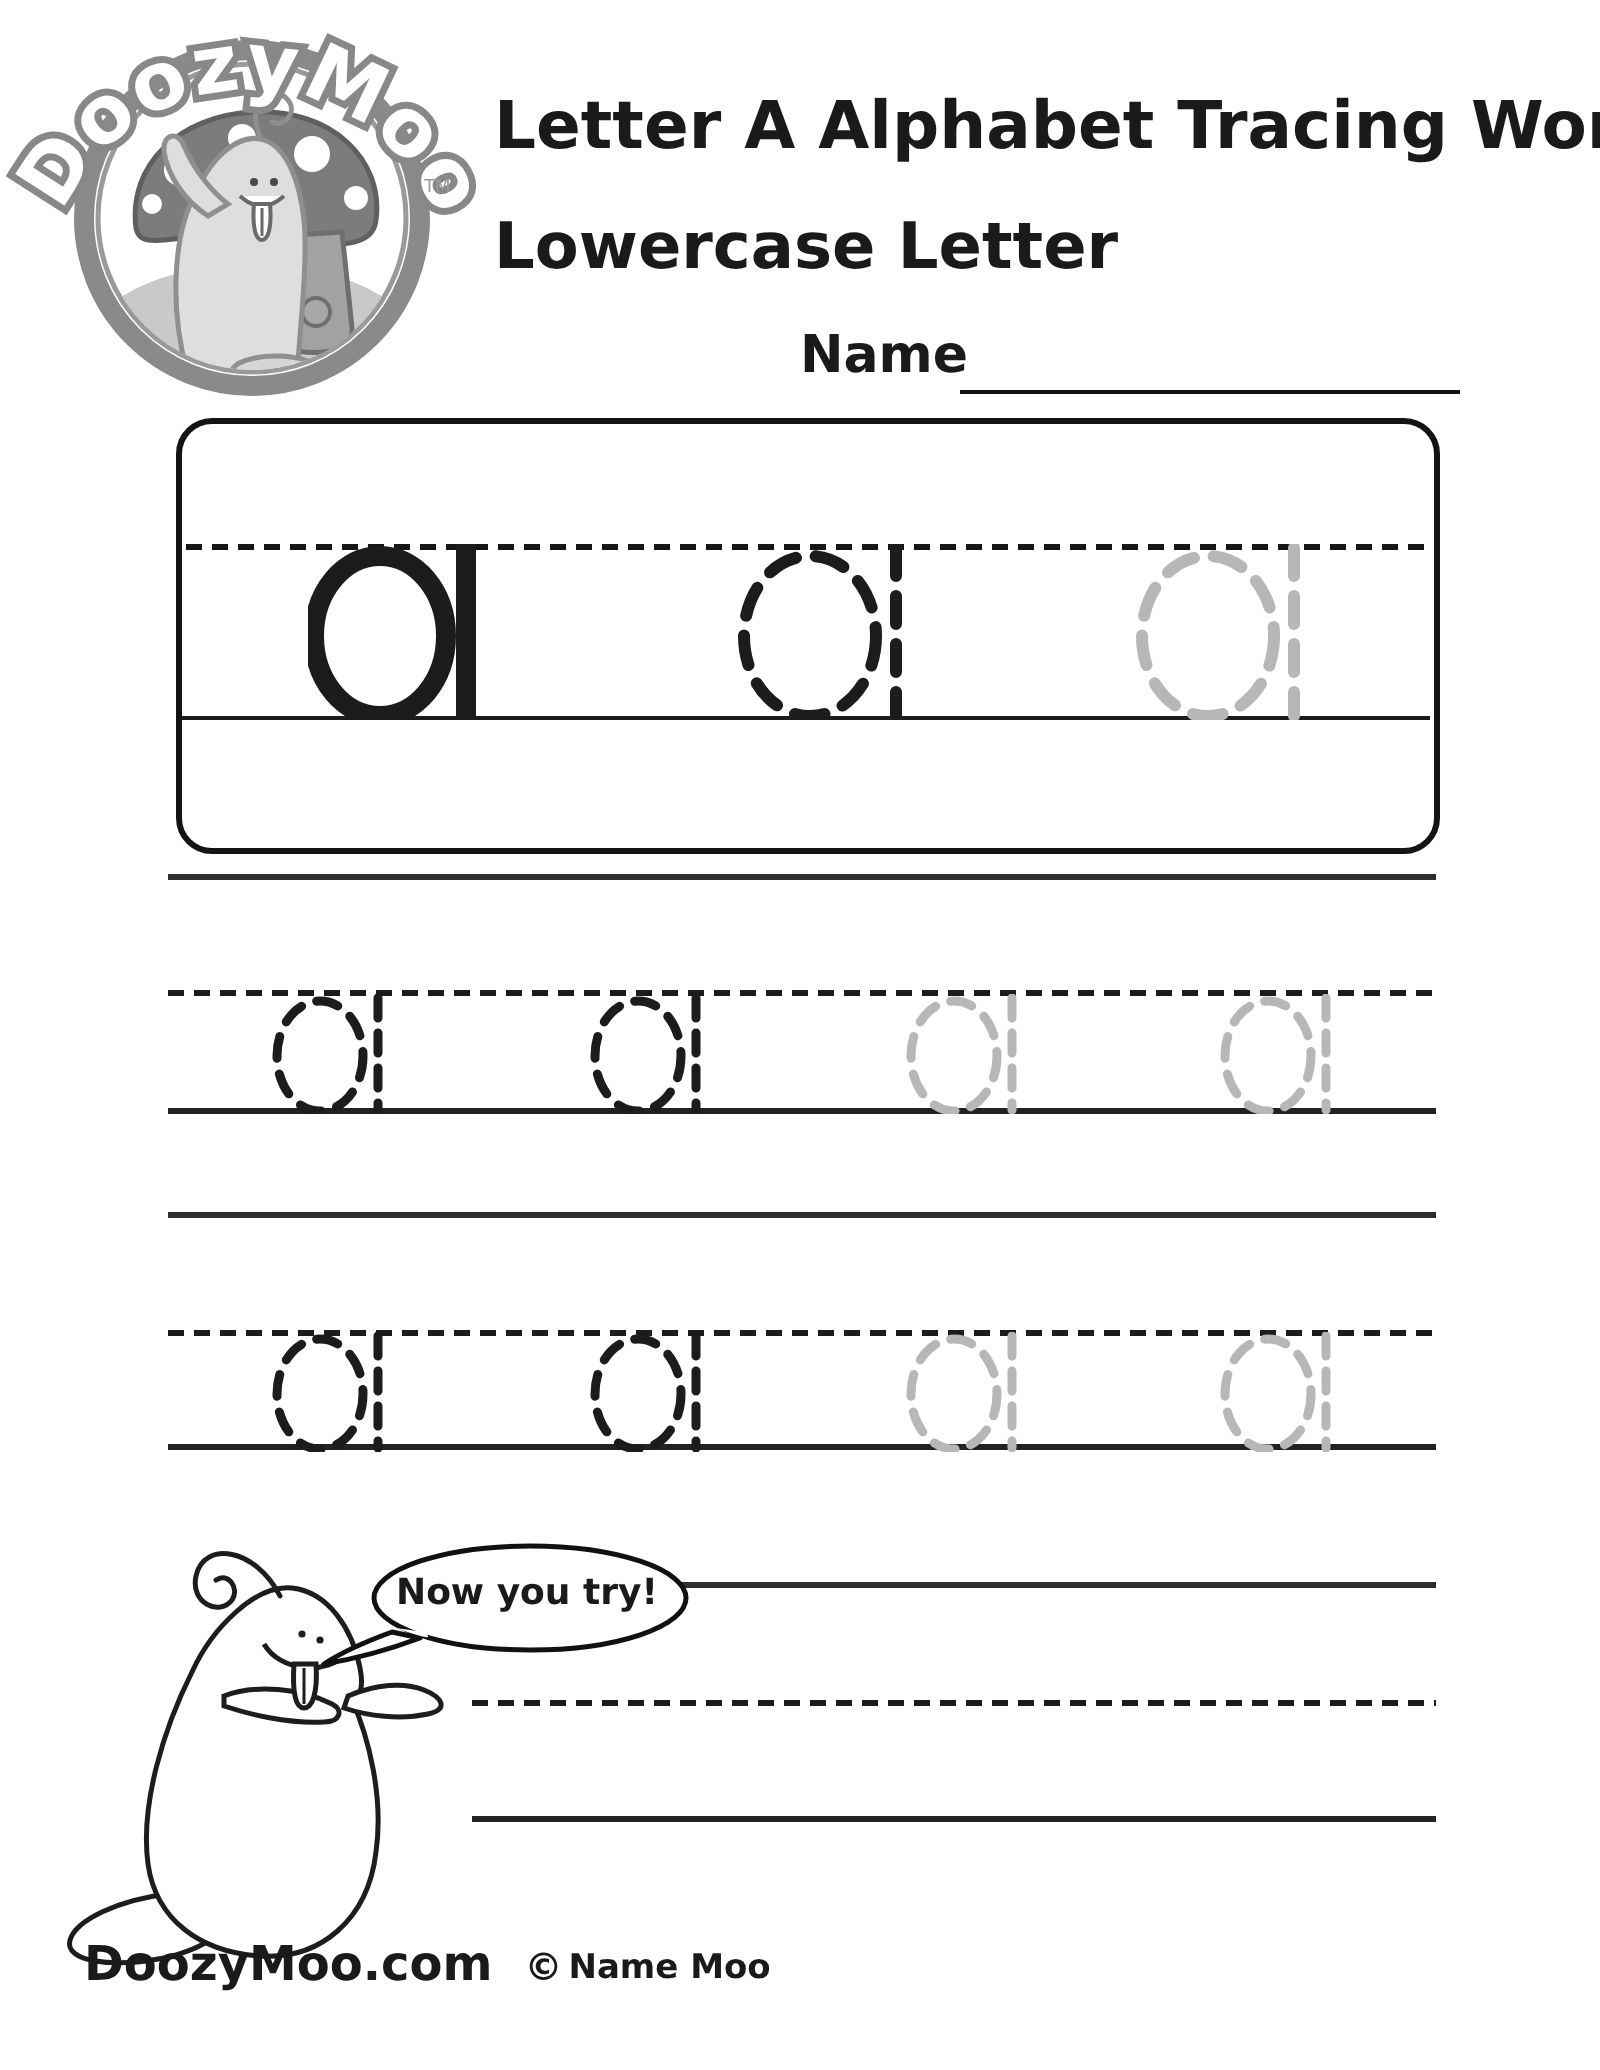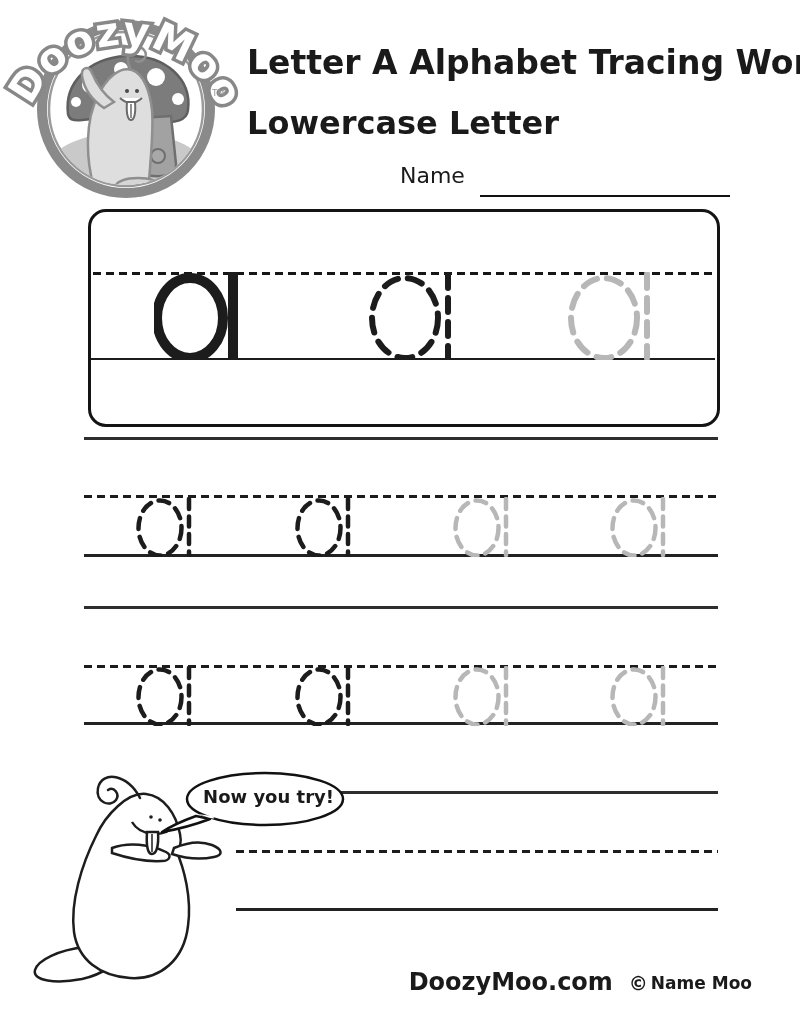--- a/index.html
+++ b/index.html
@@ -5,21 +5,21 @@
   html,body{margin:0;padding:0;background:#fff;}
   .page{position:relative;width:800px;height:1035px;background:#ffffff;overflow:hidden;
         font-family:"DejaVu Sans",sans-serif;color:#1a1a1a;}
 
   
   .logo-wrap{position:absolute;left:26px;top:6px;width:212px;height:200px;}
   .title-block{position:absolute;left:247px;top:42px;line-height:1.25;}
   .title-line1{font-size:33px;font-weight:bold;letter-spacing:0px;white-space:nowrap;}
   .title-line2{font-size:32px;font-weight:bold;margin-top:20px;}
   .name-row{position:absolute;left:400px;top:163px;width:332px;height:38px;}
-  .name-label{position:absolute;left:0;top:0;font-size:22px;font-weight:400;text-align:center;}
+  .name-label{position:absolute;left:0;top:0;font-size:26px;font-weight:700;text-align:center;}
   .name-line{position:absolute;left:80px;top:32px;width:250px;border-bottom:2px solid #111;}
 
   
   .trace-box{position:absolute;left:88px;top:209px;width:626px;height:212px;
              border:3px solid #141414;border-radius:18px;background:#fff;}
   .box-midline{position:absolute;left:2px;top:60px;width:620px;height:3px;
                background:repeating-linear-gradient(90deg,#161616 0 8px,transparent 8px 13px);}
   .box-baseline{position:absolute;left:0px;top:146px;width:624px;height:2px;background:#1c1c1c;}
 
   
@@ -27,26 +27,26 @@
   .gl.solid{background:#2e2e2e;}
   .gl.dashed{background:repeating-linear-gradient(90deg,#1c1c1c 0 8px,transparent 8px 13px);}
   .gl.thin{height:2.5px;background:#222;}
 
   
   .letter{position:absolute;}
 
   
   .mascot{position:absolute;left:24px;top:762px;width:215px;height:235px;}
   .bubble-svg{position:absolute;left:160px;top:770px;width:195px;height:70px;overflow:visible;}
-  .bubble-text{position:absolute;left:198px;top:786px;width:136px;text-align:right;
+  .bubble-text{position:absolute;left:198px;top:786px;width:136px;text-align:left;
                font-size:18px;font-weight:600;white-space:nowrap;}
 
   
   .footer{position:absolute;left:0;top:968px;width:752px;display:flex;
-          justify-content:flex-end;align-items:baseline;gap:16px;}
+          justify-content:flex-start;align-items:baseline;gap:16px;padding-left:42px;}
   .footer-site{font-size:24px;font-weight:bold;}
   .footer-copy{font-size:17px;font-weight:600;display:flex;align-items:center;gap:3px;}
   .copy-symbol{font-size:19px;}
 </style>
 </head>
 <body>
 
 <div class="page">
 
   <svg class="logo-wrap" viewBox="0 0 212 200" style="overflow:visible">

